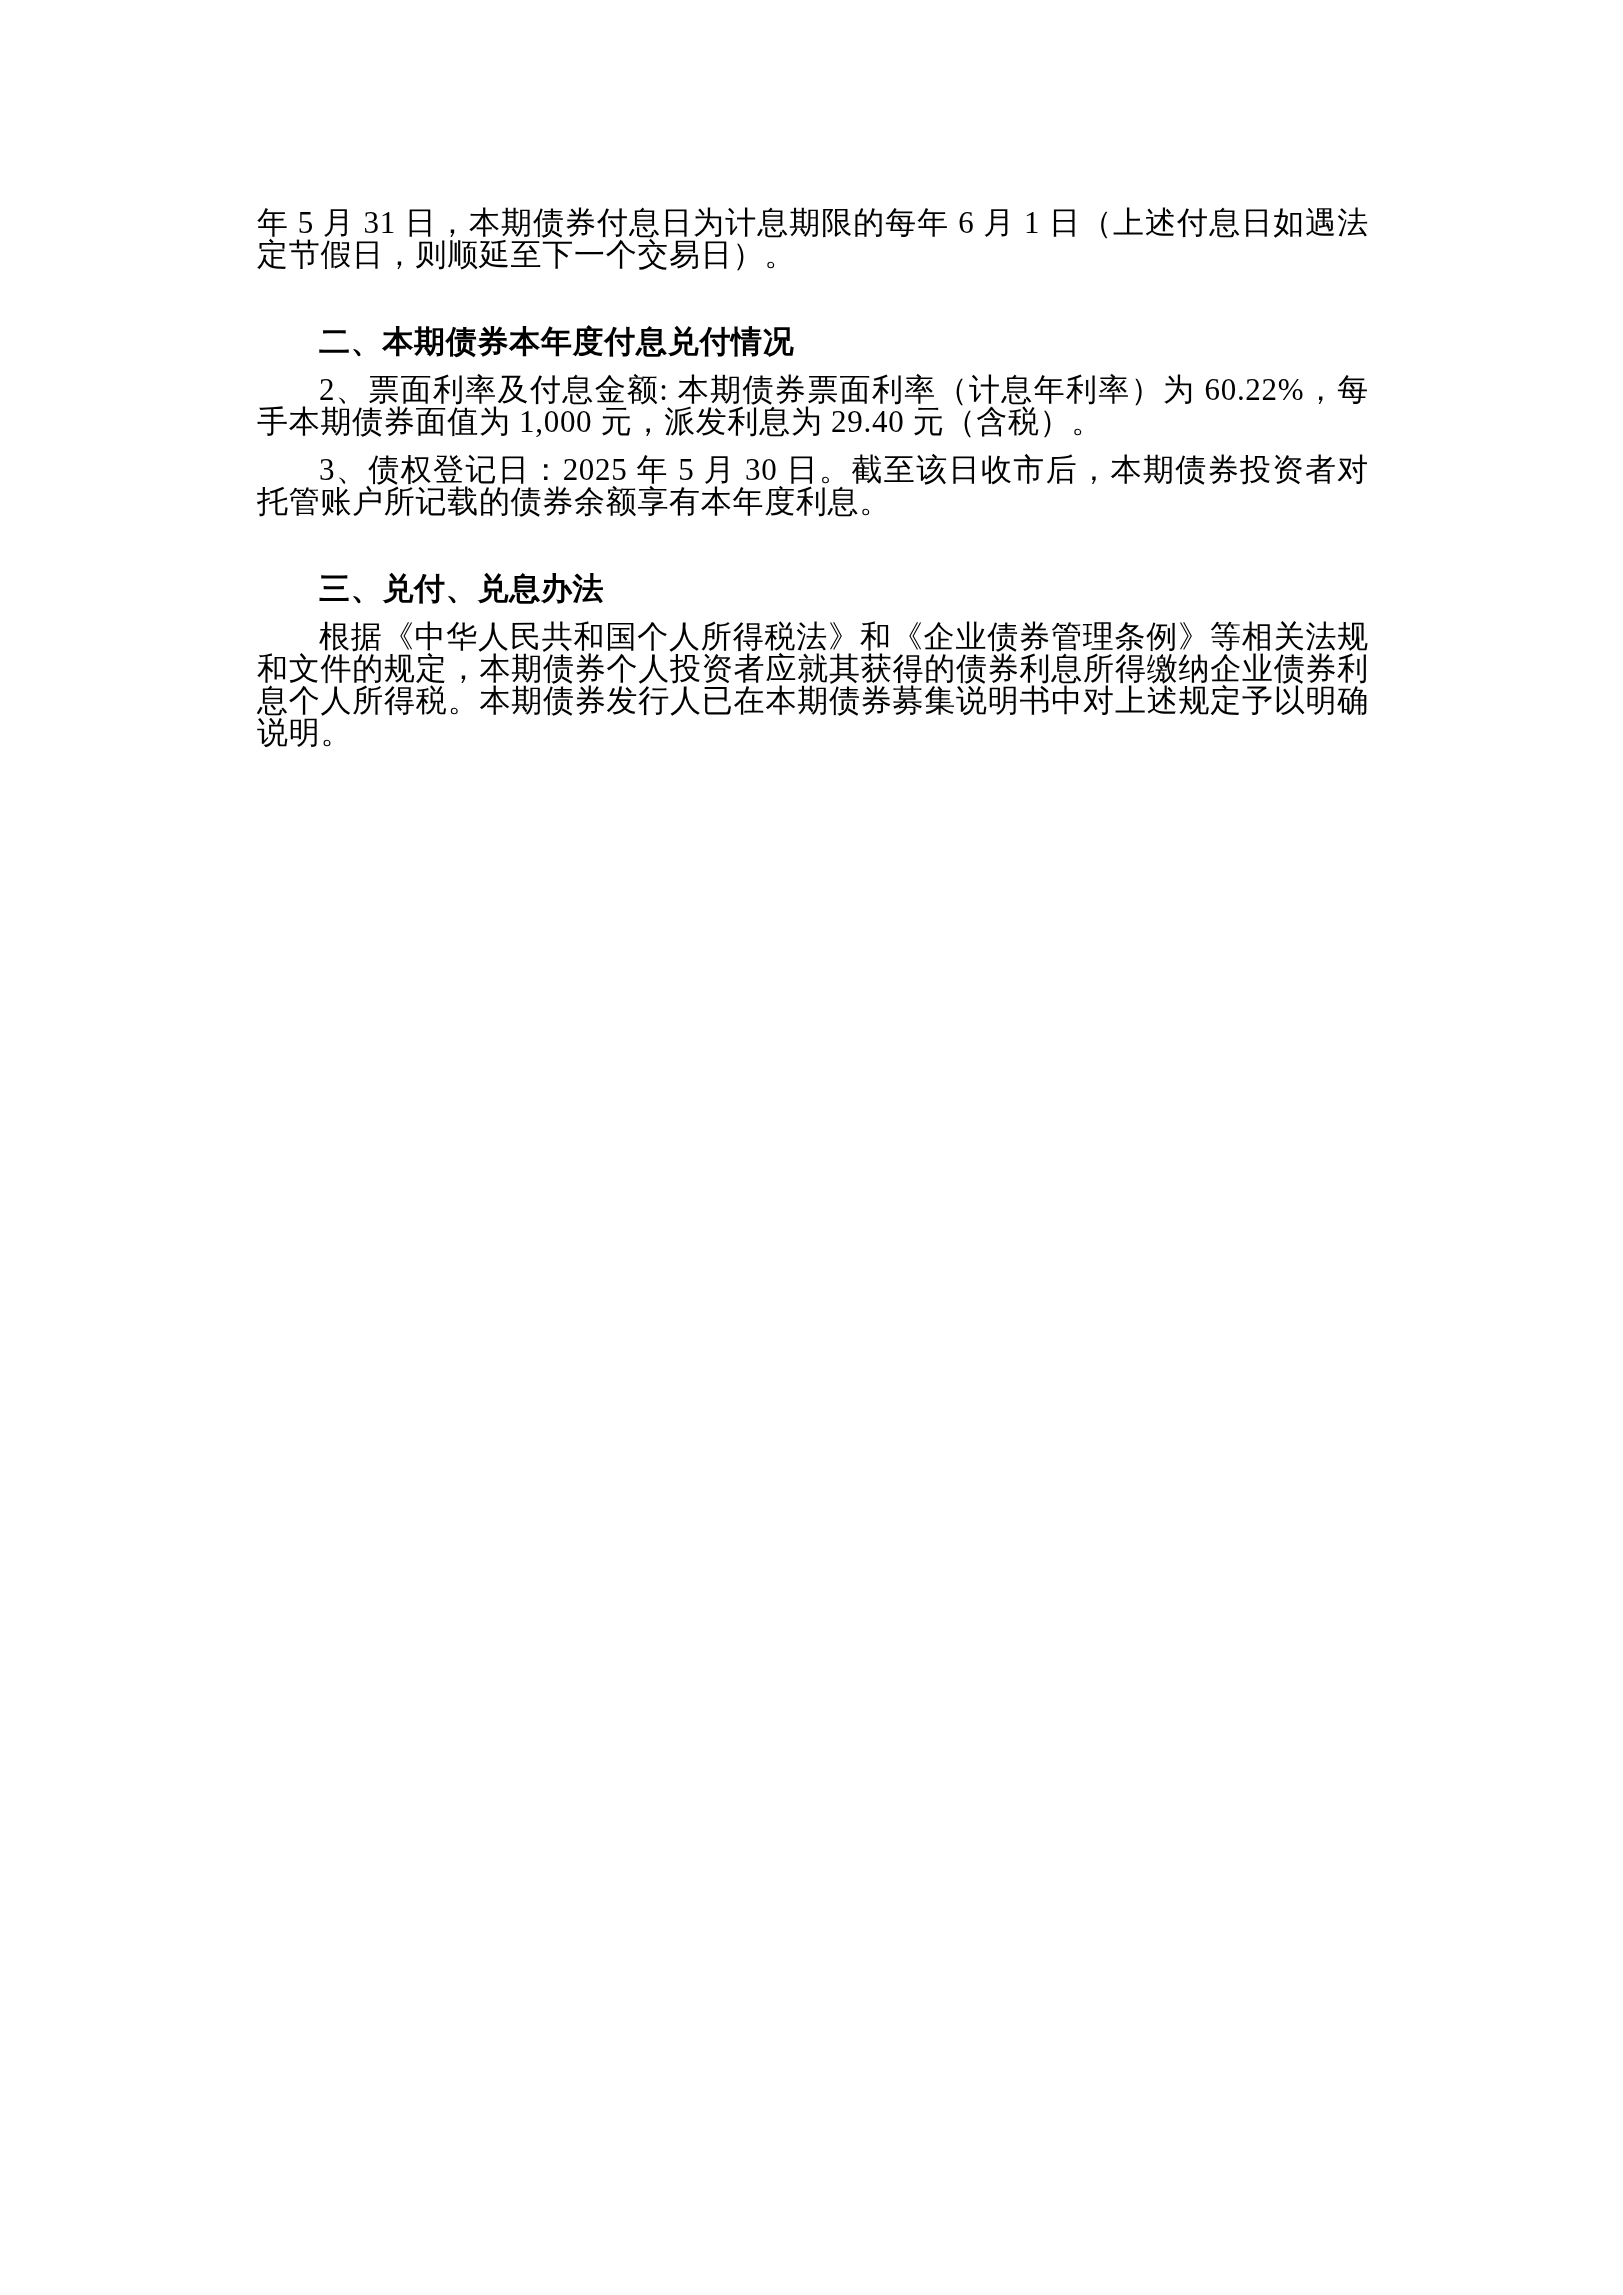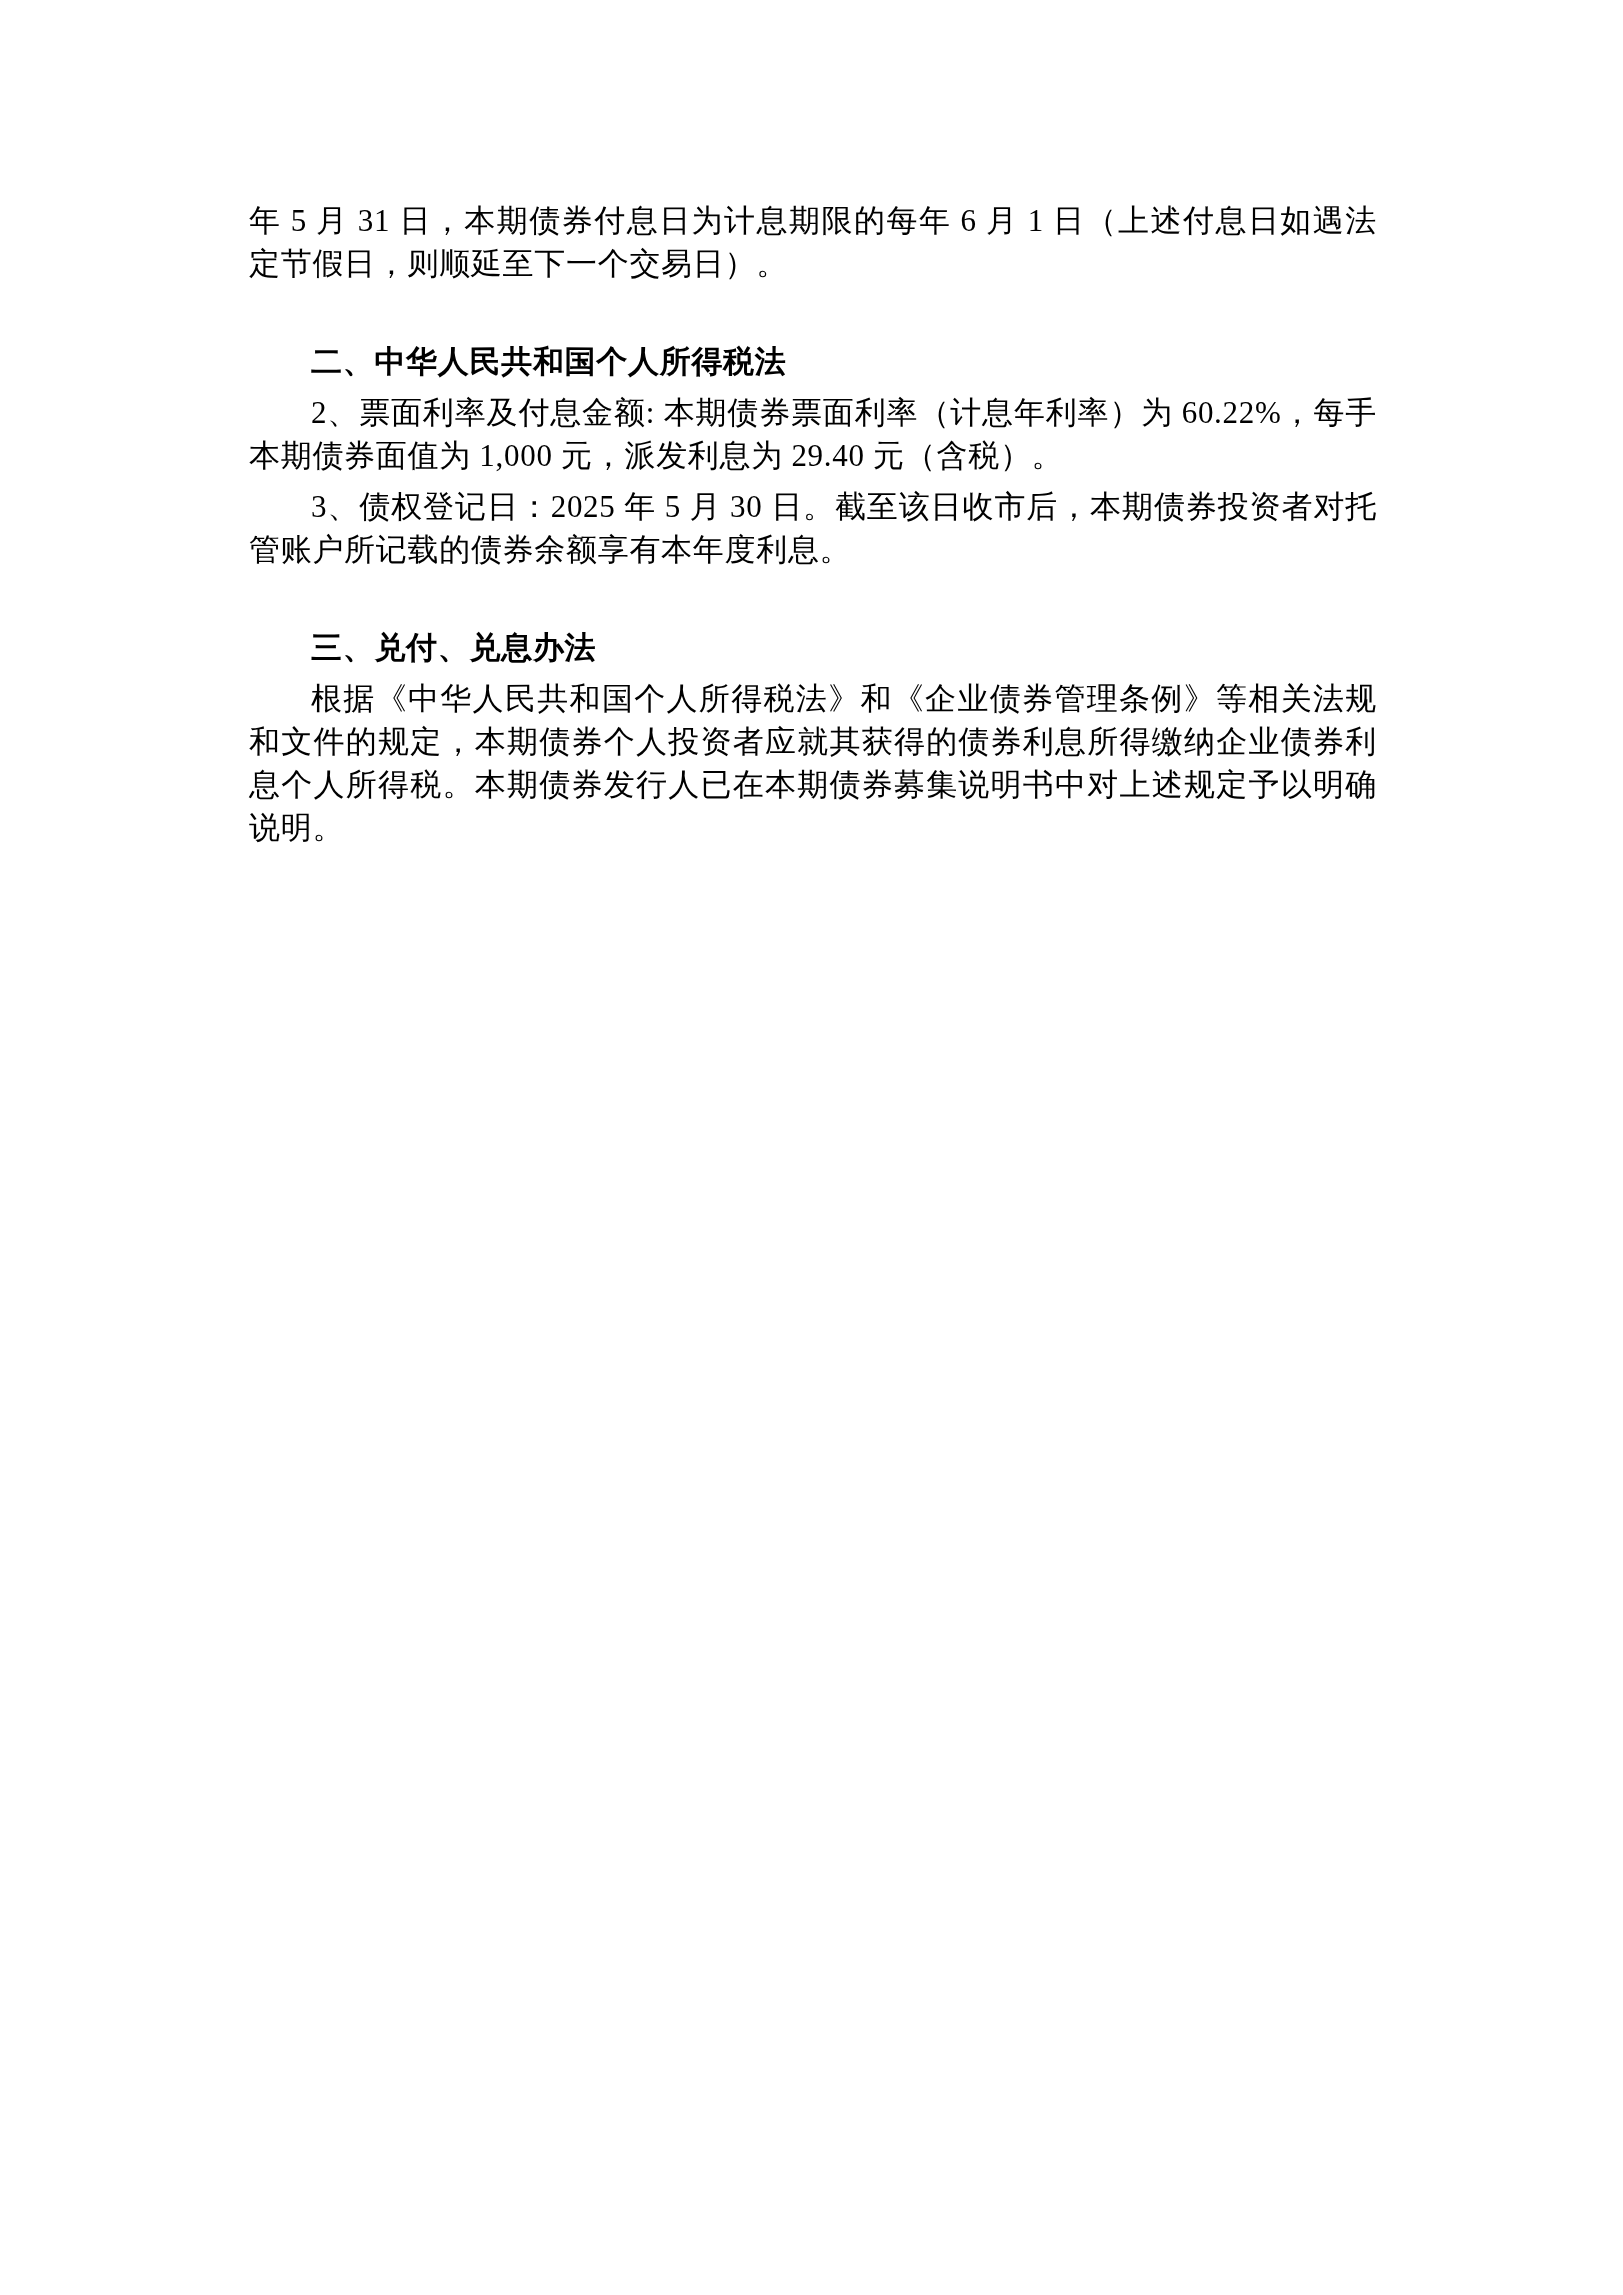--- a/index.html
+++ b/index.html
@@ -16,23 +16,23 @@
     font-family: "Liberation Serif", "DejaVu Serif", serif;
     color: #000000;
   }
   .content {
     position: absolute;
     left: 241px;
     top: 191px;
     width: 1144px;
   }
   .content p {
-    margin: 8px;
+    margin: 16px;
     font-size: 31px;
-    line-height: 43px;
+    line-height: 32px;
     text-align: justify;
     letter-spacing: 0.7px;
     word-break: break-all;
   }
   .content p.indent {
     text-indent: 2em;
   }
   .content p.heading {
     font-weight: bold;
     text-indent: 2em;
@@ -41,21 +41,21 @@
   }
 </style>
 </head>
 <body>
 
 <div class="page">
   <div class="content">
 
     <p class="body">年 5 月 31 日，本期债券付息日为计息期限的每年 6 月 1 日（上述付息日如遇法定节假日，则顺延至下一个交易日）。</p>
 
-    <p class="heading">二、中华人民共和国个人所得税法</p>
+    <p class="heading">二、本期债券本年度付息兑付情况</p>
 
 
     <p class="indent">2、票面利率及付息金额: 本期债券票面利率（计息年利率）为 60.22%，每手本期债券面值为 1,000 元，派发利息为 29.40 元（含税）。</p>
 
     <p class="indent">3、债权登记日：2025 年 5 月 30 日。截至该日收市后，本期债券投资者对托管账户所记载的债券余额享有本年度利息。</p>
 
 
     <p class="heading">三、兑付、兑息办法</p>
 
 

